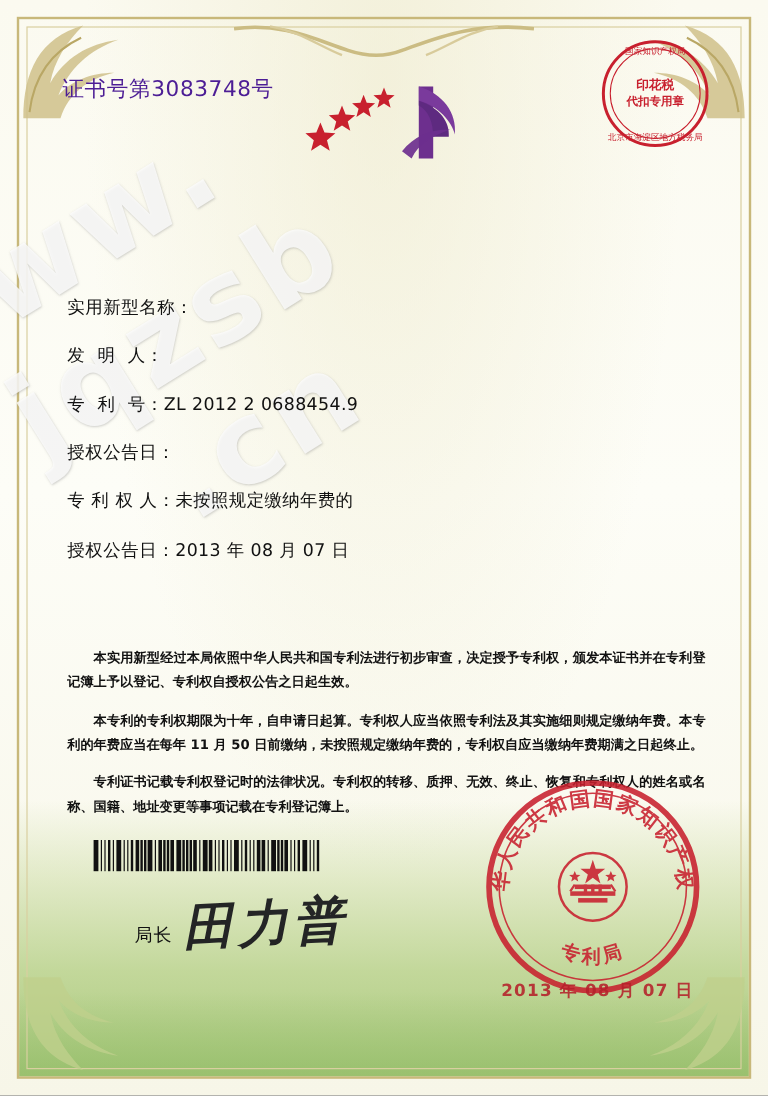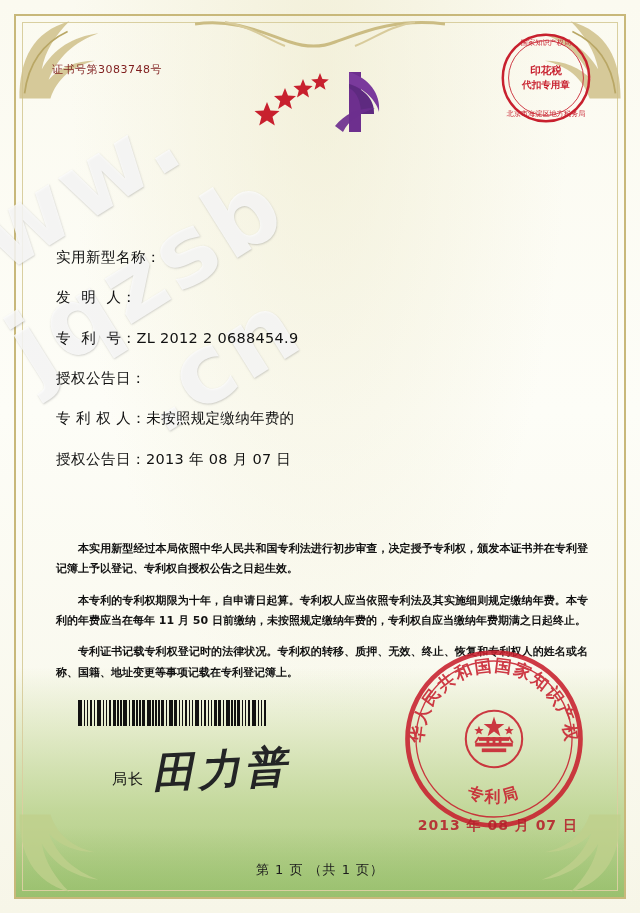--- a/index.html
+++ b/index.html
@@ -88,22 +88,22 @@
     height: 40px;
     pointer-events: none;
   }
   .top-orn svg { width: 100%; height: 100%; }
 
   
   .cert-no {
     position: absolute;
     left: 52px;
     top: 62px;
-    font-size: 11px;
-    color: #7f1d1d;
+    font-size: 18px;
+    color: #4c1d95;
     letter-spacing: 0.5px;
     white-space: nowrap;
     text-align: right;
   }
 
   .logo {
     position: absolute;
     left: 50%;
     transform: translateX(-50%);
     top: 54px;
@@ -461,15 +461,14 @@
           <path d="M-20,4 L-16,-2 M20,4 L16,-2" stroke="#c8202e" stroke-width="2"></path>
           <rect x="-8" y="-2" width="3" height="8" fill="#c8202e"></rect>
           <rect x="-1.5" y="-2" width="3" height="8" fill="#c8202e"></rect>
           <rect x="5" y="-2" width="3" height="8" fill="#c8202e"></rect>
         </g>
       </g>
     </svg>
   </div>
   <div class="seal-date">2013 年 08 月 07 日</div>
 
-  <div class="page-foot">第 1 页 （共 1 页）</div>
 
 </div>
 
 </body></html>

